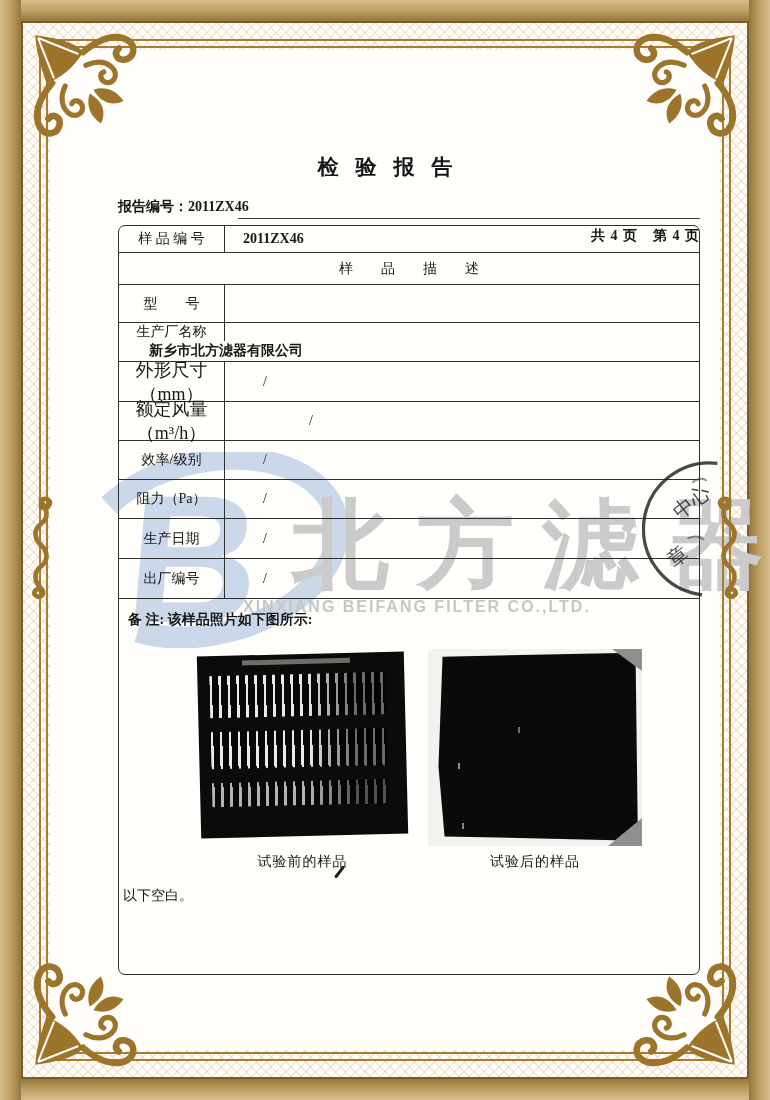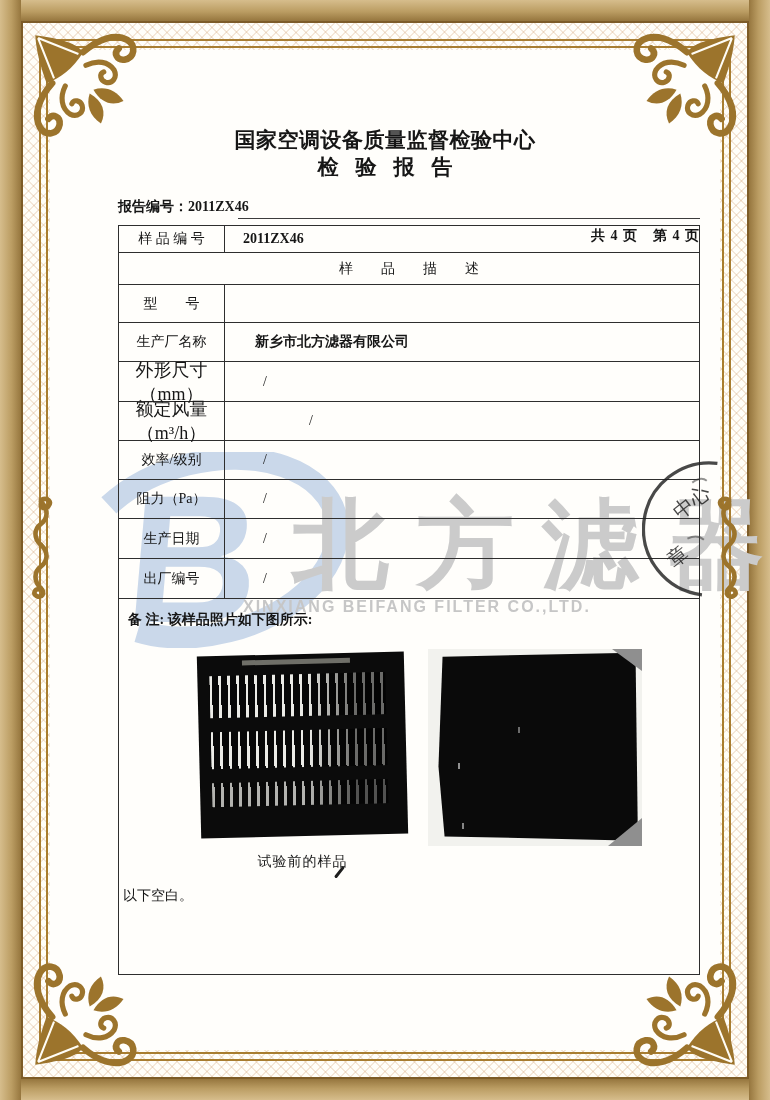--- a/index.html
+++ b/index.html
@@ -178,36 +178,35 @@
     </g>
   </svg>
 
   <svg class="wm-logo" viewBox="0 0 296 196">
     <ellipse cx="150" cy="96" rx="132" ry="86" fill="none" stroke="#cad8ea" stroke-width="22" stroke-dasharray="610 165" stroke-dashoffset="-430" transform="rotate(-14 150 96)"></ellipse>
   </svg>
   <div class="wm-b">B</div>
   <div class="wm-cn">北方滤器</div>
   <div class="wm-en">XINXIANG BEIFANG FILTER CO.,LTD.</div>
 
-  <div class="org-title">国家空调设备质量监督检验中心</div>
   <div class="doc-title"><span>检验报告</span></div>
   <div class="meta-left">报告编号：2011ZX46</div>
   <div class="meta-right">共 4 页　第 4 页</div>
   <div class="meta-rule"></div>
 
-  <div class="tbl" style="display:flex;flex-direction:column;">
+  <div class="tbl" style="display:flex;flex-direction:column;border-radius:7px;">
     <div class="row" style="height:27px;">
       <div class="cell-label">样 品 编 号</div>
       <div class="cell-value" style="padding-left:18px;">2011ZX46</div>
     </div>
     <div class="row-header" style="height:32px;">样品描述</div>
     <div class="row" style="height:38px;">
       <div class="cell-label">型　　号</div>
     </div>
-    <div class="row" style="height:39px;">
+    <div class="row" style="height:39px;flex-direction:column;">
       <div class="cell-label">生产厂名称</div>
       <div class="cell-value">新乡市北方滤器有限公司</div>
     </div>
     <div class="row" style="height:40px;">
       <div class="cell-label small">外形尺寸（mm）</div>
       <div class="cell-value slash">/</div>
     </div>
     <div class="row" style="height:39px;gap:46px;">
       <div class="cell-label small">额定风量（m³/h）</div>
       <div class="cell-value slash">/</div>
@@ -243,20 +242,21 @@
 
       <div class="photoB">
         <div class="filtB">
           <div class="specks"></div>
         </div>
         <div class="grayc1"></div>
         <div class="grayc2"></div>
       </div>
 
       <div class="caption cap-a">试验前的样品</div>
+      <div class="caption cap-b">试验后的样品</div>
       <div class="penmark"></div>
       <div class="blanknote">以下空白。</div>
     </div>
   </div>
 
   <svg class="stamp" viewBox="0 0 120 150">
     <path d="M78,6 A64,64 0 0 0 62,142" fill="none" stroke="#1c1c1c" stroke-width="3.4" opacity="0.8"></path>
     <path d="M52,26 q9,-7 15,-2 M47,84 q10,-5 17,1" stroke="#3a3a3a" stroke-width="2" opacity="0.55" fill="none"></path>
     <text x="34" y="62" transform="rotate(-38 40 56)">中心</text>
     <text x="28" y="112" transform="rotate(-38 34 106)">章</text>

